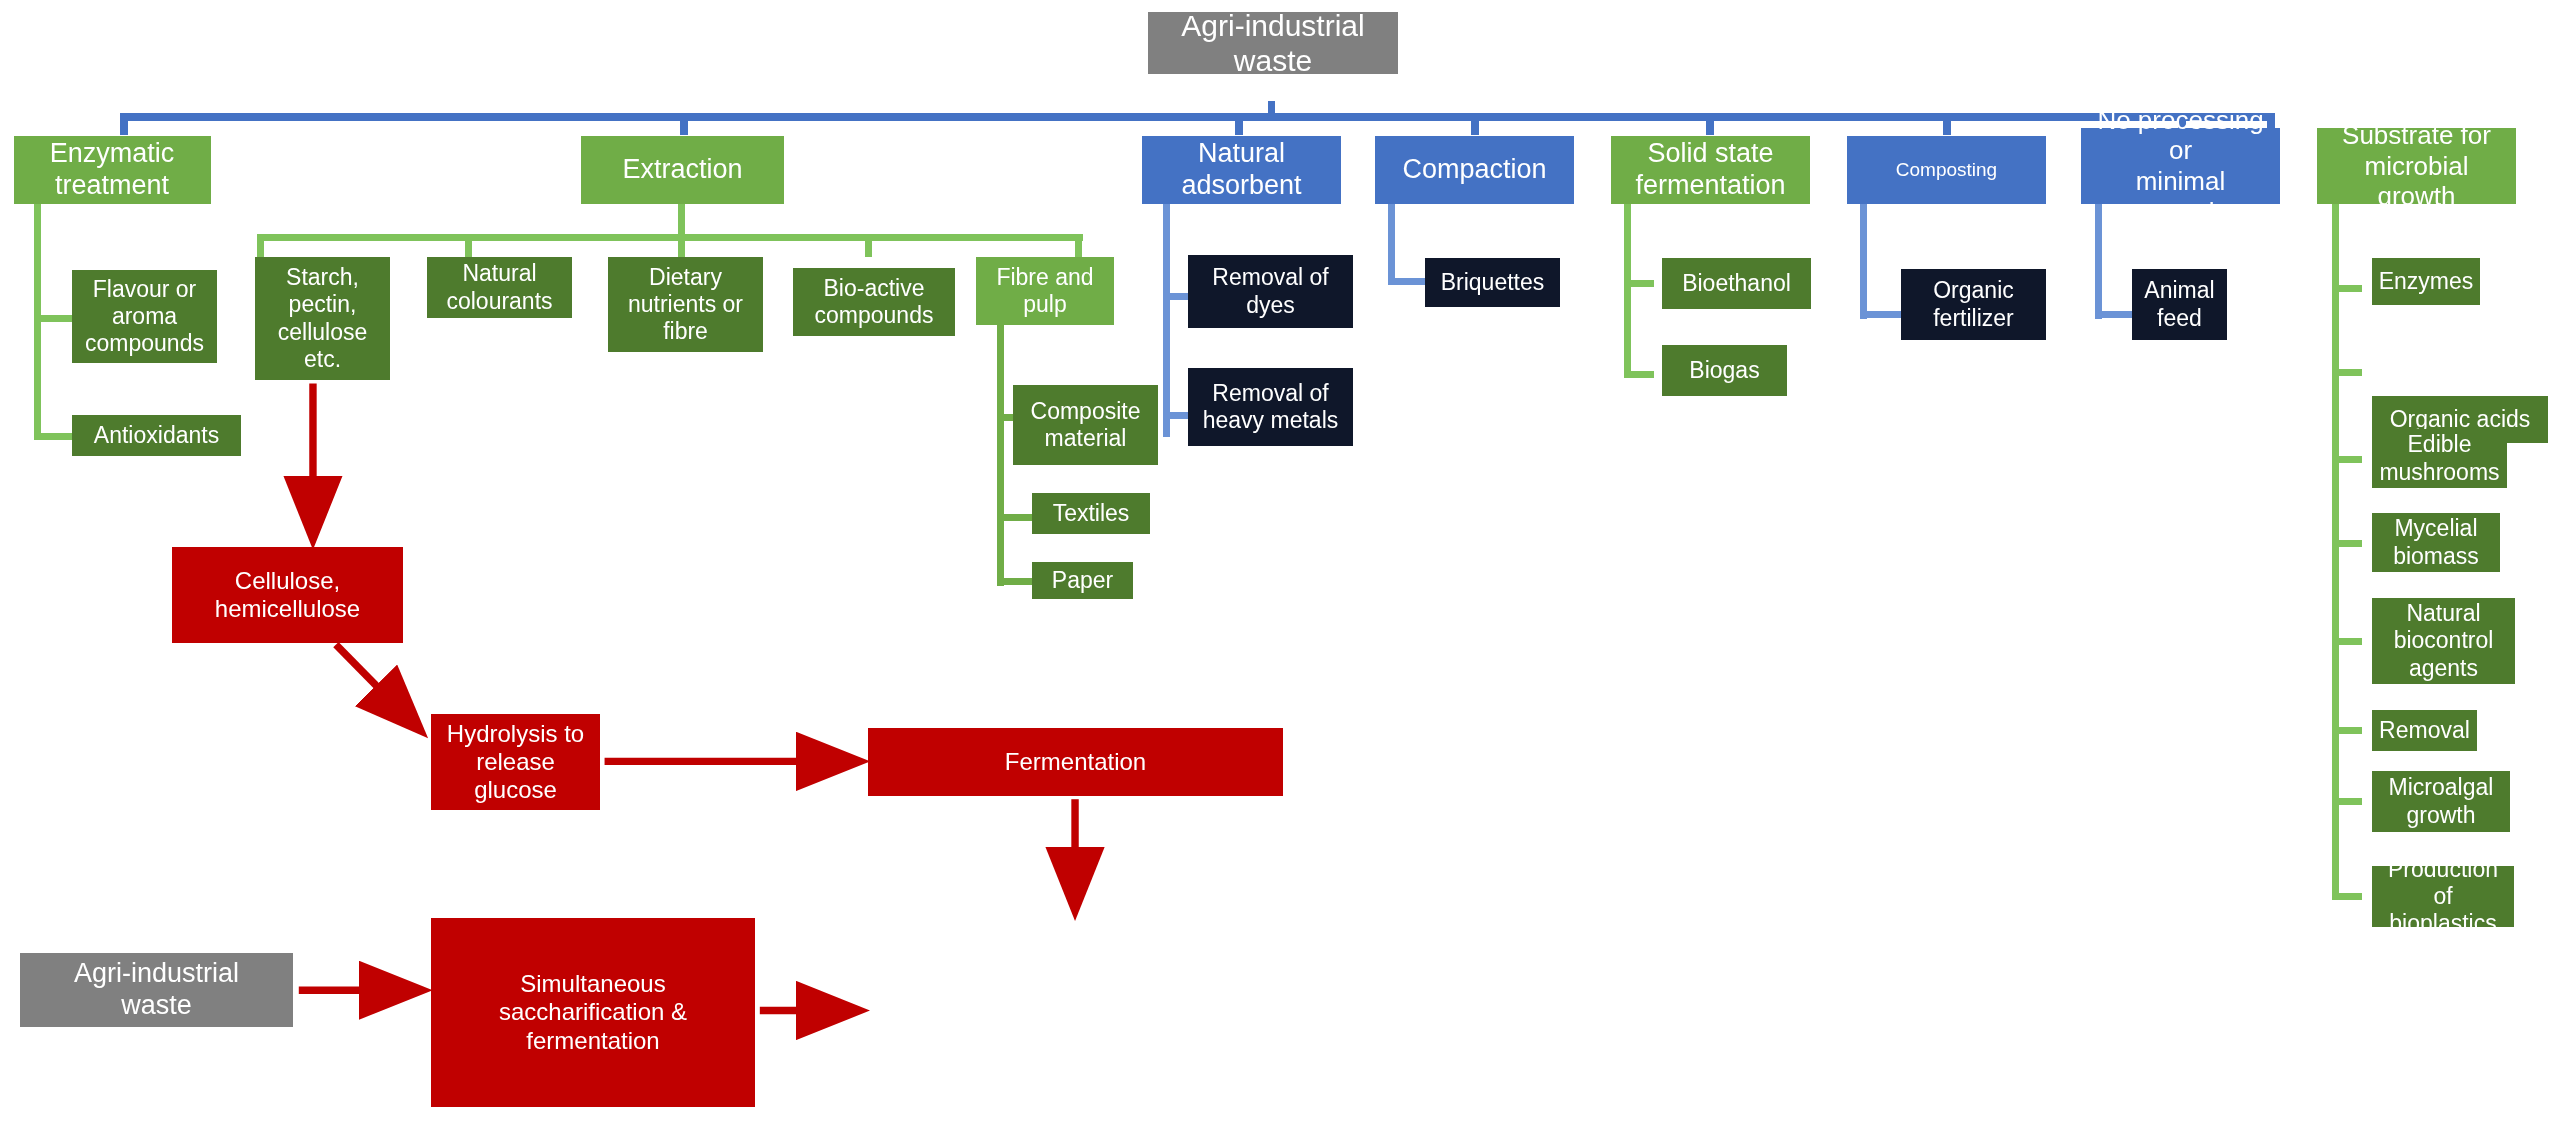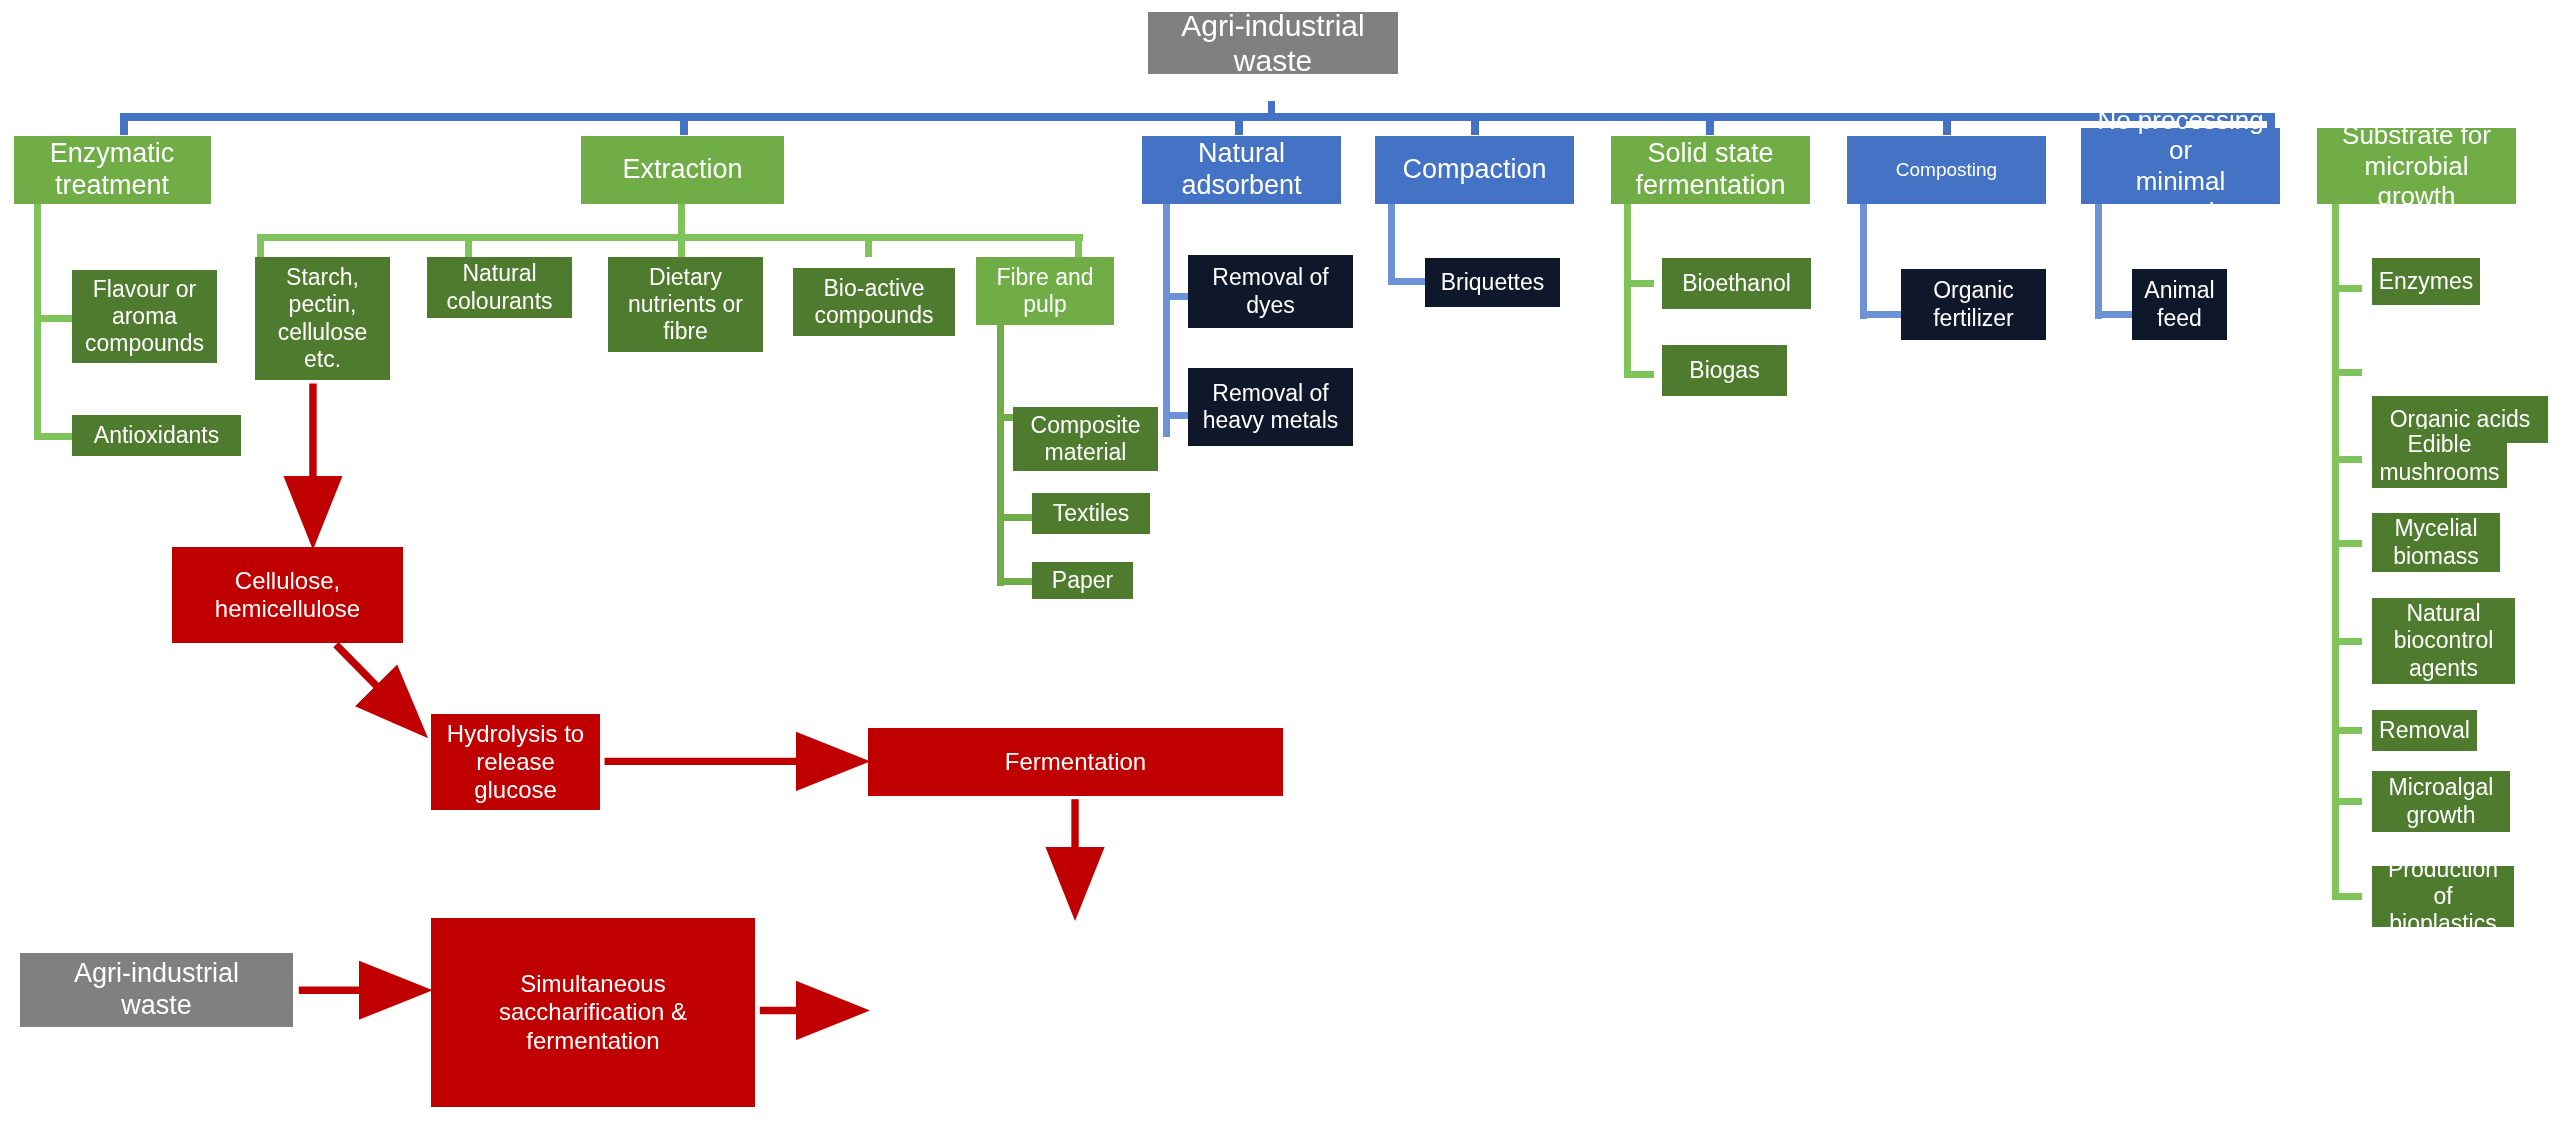--- a/index.html
+++ b/index.html
@@ -117,21 +117,21 @@
   <div class="node dgreen" data-name="node-bio-active-compounds" style="left:793px;top:268px;width:162px;height:68px;font-size:23px;">Bio-active
 compounds</div>
   <div class="node lgreen" data-name="node-fibre-and-pulp" style="left:976px;top:257px;width:138px;height:68px;font-size:23px;">Fibre and
 pulp</div>
 
   <div class="conn c-green" data-name="connector-fibre-spine" style="left:997px;top:325px;width:7.4px;height:261px;"></div>
   <div class="conn c-green" data-name="connector-fibre-stub-composite" style="left:997px;top:414px;width:37px;height:7.4px;"></div>
   <div class="conn c-green" data-name="connector-fibre-stub-textiles" style="left:997px;top:514px;width:37px;height:7.4px;"></div>
   <div class="conn c-green" data-name="connector-fibre-stub-paper" style="left:997px;top:578px;width:37px;height:7.4px;"></div>
 
-  <div class="node dgreen" data-name="node-composite-material" style="left:1013px;top:385px;width:145px;height:64px;font-size:23px;margin-top:22px;">Composite
+  <div class="node dgreen" data-name="node-composite-material" style="left:1013px;top:385px;width:145px;height:80px;font-size:23px;">Composite
 material</div>
   <div class="node dgreen" data-name="node-textiles" style="left:1032px;top:493px;width:118px;height:41px;font-size:23px;">Textiles</div>
   <div class="node dgreen" data-name="node-paper" style="left:1032px;top:562px;width:101px;height:37px;font-size:23px;">Paper</div>
 
   <div class="conn c-lblue" data-name="connector-adsorbent-spine" style="left:1163px;top:204px;width:7.4px;height:233px;"></div>
   <div class="conn c-lblue" data-name="connector-adsorbent-stub-dyes" style="left:1163px;top:293px;width:27px;height:7.4px;"></div>
   <div class="conn c-lblue" data-name="connector-adsorbent-stub-metals" style="left:1163px;top:412px;width:27px;height:7.4px;"></div>
 
   <div class="node dblue" data-name="node-removal-of-dyes" style="left:1188px;top:255px;width:165px;height:73px;font-size:23px;">Removal of
 dyes</div>

